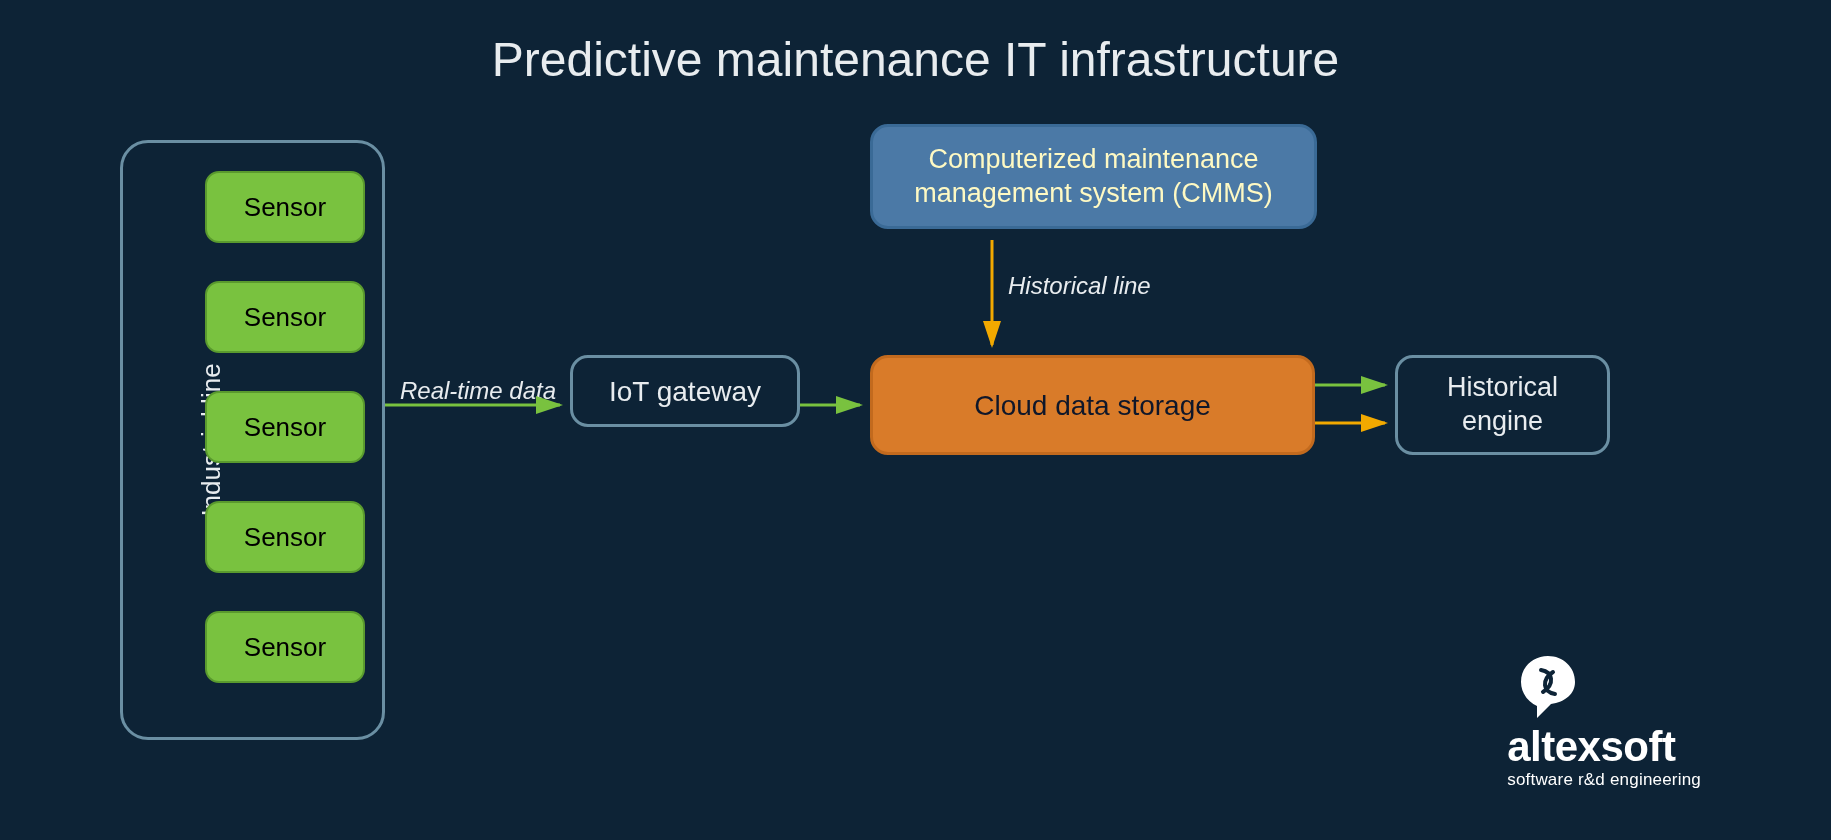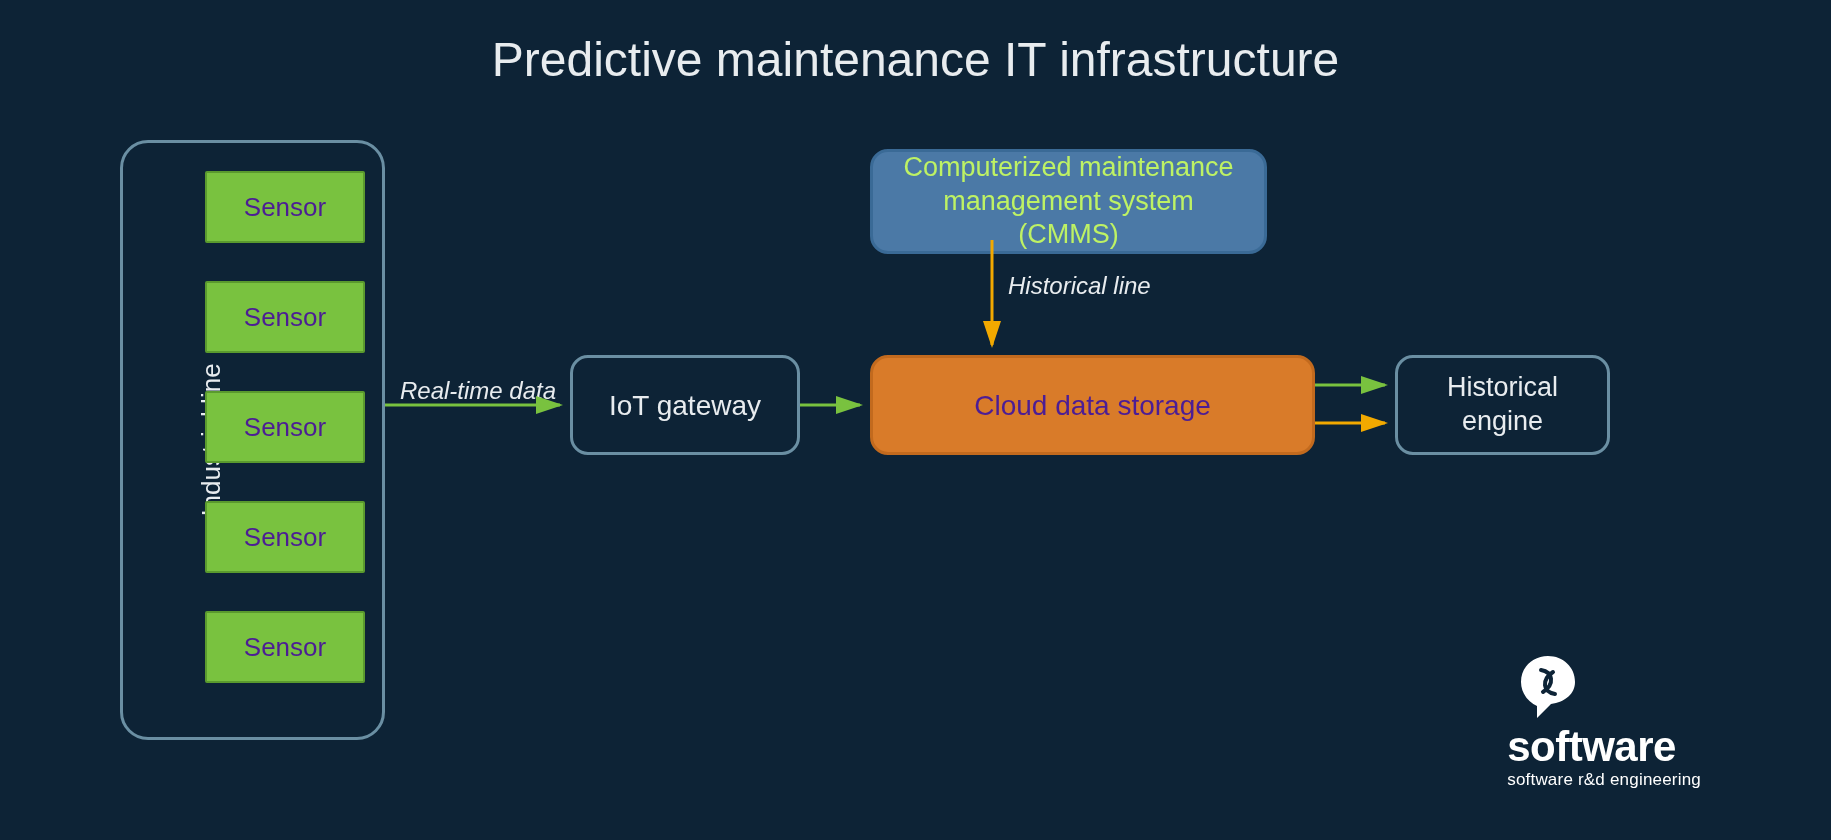--- a/index.html
+++ b/index.html
@@ -49,65 +49,65 @@
     width: 160px;
     display: flex;
     flex-direction: column;
     gap: 38px;
   }
   .sensor {
     width: 160px;
     height: 72px;
     background: #79c23f;
     border: 2px solid #5a9a2e;
-    border-radius: 2px;
-    color: #4c1d95;
+    border-radius: 14px;
+    color: #000000;
     font-size: 26px;
     display: flex;
     align-items: center;
     justify-content: center;
   }
   .box {
     position: absolute;
     border-radius: 18px;
     display: flex;
     align-items: center;
     justify-content: center;
     text-align: center;
     font-size: 28px;
     padding: 10px 20px;
     line-height: 1.25;
   }
   .iot-gateway {
     left: 570px;
     top: 355px;
     width: 230px;
-    height: 100px;
+    height: 72px;
     border: 3px solid #6a8fa3;
     background: #0d2336;
     color: #e8ecef;
   }
   .cmms {
     left: 870px;
-    top: 149px;
-    width: 397px;
+    top: 124px;
+    width: 447px;
     height: 105px;
     background: #4b79a6;
     border: 3px solid #3a6a96;
-    color: #bef264;
+    color: #fef9c3;
     font-size: 27px;
   }
   .cloud-storage {
     left: 870px;
     top: 355px;
     width: 445px;
     height: 100px;
     background: #d97b29;
     border: 3px solid #c26a1e;
-    color: #4c1d95;
+    color: #0f172a;
     font-size: 28px;
   }
   .analytical {
     left: 1395px;
     top: 355px;
     width: 215px;
     height: 100px;
     border: 3px solid #6a8fa3;
     background: #0d2336;
     color: #e8ecef;
@@ -228,15 +228,15 @@
   <line x1="0" y1="5" x2="70" y2="5" stroke="#f2a900" stroke-width="3" marker-end="url(#arrYellow2)"></line>
 </svg>
 
 <div class="logo">
   <div class="logo-mark">
     <svg width="70" height="70" viewBox="0 0 70 70">
       <path d="M35 4 C20 4 8 15 8 30 C8 42 16 50 24 54 L24 66 L38 52 C52 50 62 42 62 30 C62 15 50 4 35 4 Z" fill="#ffffff"></path>
       <path d="M28 18 C40 20 42 32 30 40 M42 42 C30 40 28 28 40 20" stroke="#0d2336" stroke-width="4" fill="none" stroke-linecap="round"></path>
     </svg>
   </div>
-  <div class="logo-name">software</div>
+  <div class="logo-name">altexsoft</div>
   <div class="logo-tag">software r&amp;d engineering</div>
 </div>
 
 </body></html>

